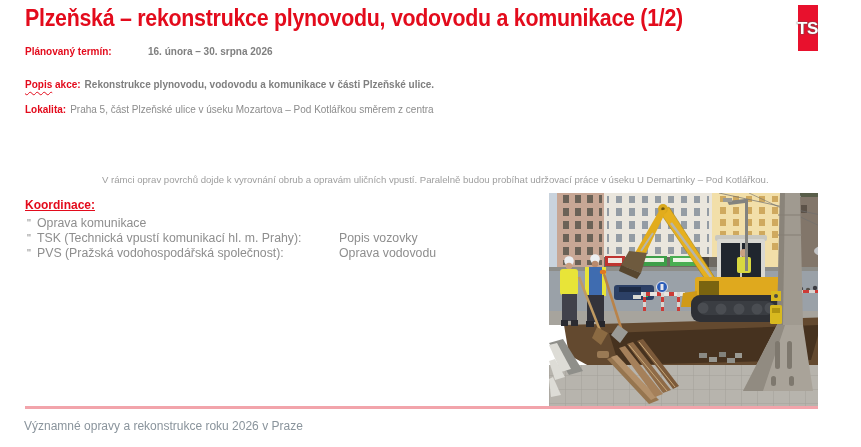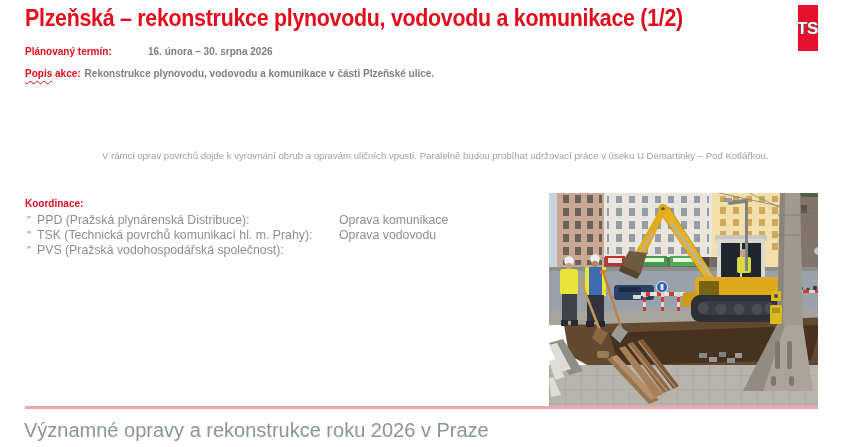--- a/index.html
+++ b/index.html
@@ -17,38 +17,38 @@
     text-shadow:0 0 1px #555,0 0 2px #555;}
   
   .field{position:absolute;left:25px;font-size:10px;white-space:nowrap;}
   .lbl{color:#e30b1c;font-weight:bold;}
   .wavy{text-decoration:underline;text-decoration-style:wavy;text-decoration-color:#e30b1c;
         text-decoration-thickness:1px;text-underline-offset:3px;}
   .val{color:#8c8c8c;margin-left:4px;}
   .val.bold{color:#7f7f7f;font-weight:bold;}
   .f-termin{top:46px;}
   .f-termin .lbl{display:inline-block;width:119px;}
-  .f-popis{top:68px;}
+  .f-popis{top:79px;}
   .f-lokalita{top:104px;}
   .f-hlavni{top:133px;}
   .notes{position:absolute;left:25px;top:150px;width:800px;font-size:9.6px;color:#9e9e9e;
          line-height:12px;white-space:nowrap;}
-  .note.indent{padding-left:77px;}
+  .note.indent{padding-left:77px;margin-top:24px;}
   
   .koord{position:absolute;left:25px;top:198px;width:470px;}
-  .koord-lbl{font-size:10px;margin-bottom:4px;}
+  .koord-lbl{font-size:12px;margin-bottom:4px;text-decoration:underline;}
   .krow{display:flex;align-items:baseline;font-size:12.3px;color:#8e8e8e;line-height:15px;}
   .kbullet{width:10px;margin-left:2px;color:#8a8a8a;font-size:11px;flex:0 0 10px;}
   .korg{flex:0 0 302px;}
   .kwork{flex:1;}
   
   .photo{position:absolute;left:549px;top:193px;width:290px;height:213px;display:block;}
   
   .footer-line{position:absolute;left:25px;top:406px;width:808px;height:3px;background:#f2a4ab;}
-  .footer{position:absolute;left:24px;top:419px;font-size:20px;color:#8a949c;}
+  .footer{position:absolute;left:24px;top:419px;font-size:12px;color:#8a949c;}
 </style>
 </head>
 <body>
 
 <div class="slide">
 
   <h1 class="title">Plzeňská – rekonstrukce plynovodu, vodovodu a komunikace (1/2)</h1>
 
   <div class="logo">
     <div class="logo-red"></div>
@@ -57,41 +57,44 @@
   </div>
 
   <div class="field f-termin">
     <span class="lbl">Plánovaný termín:</span><span class="val bold">16. února – 30. srpna 2026</span>
   </div>
 
   <div class="field f-popis">
     <span class="lbl"><span class="wavy">Popis</span><span> akce:</span></span><span class="val bold">Rekonstrukce plynovodu, vodovodu a komunikace v části Plzeňské ulice.</span>
   </div>
 
+  <div class="field f-lokalita">
+    <span class="lbl">Lokalita:</span><span class="val">Praha 5, část Plzeňské ulice v úseku Mozartova – Pod Kotlářkou směrem z centra</span>
+  </div>
 
 
   <div class="notes">
     <div class="note indent">V rámci oprav povrchů dojde k vyrovnání obrub a opravám uličních vpustí. Paralelně budou probíhat udržovací práce v úseku U Demartinky – Pod Kotlářkou.</div>
   </div>
 
   <div class="koord">
     <div class="lbl koord-lbl">Koordinace:</div>
     <div class="krow">
       <span class="kbullet">"</span>
-      <span class="korg">PPD (Pražská plynárenská Distribuce):</span>
       <span class="kwork">Oprava komunikace</span>
     </div>
     <div class="krow">
       <span class="kbullet">"</span>
-      <span class="korg">TSK (Technická povrchů komunikací hl. m. Prahy):</span>
-      <span class="kwork">Oprava vodovodu</span>
+      <span class="korg">TSK (Technická vpustí komunikací hl. m. Prahy):</span>
+      <span class="kwork">Popis vozovky</span>
     </div>
     <div class="krow">
       <span class="kbullet">"</span>
       <span class="korg">PVS (Pražská vodohospodářská společnost):</span>
+      <span class="kwork">Oprava vodovodu</span>
     </div>
   </div>
 
   <svg class="photo" viewBox="0 0 290 213" preserveAspectRatio="none" aria-hidden="true">
     <defs>
       <pattern id="winL" width="12" height="13" patternUnits="userSpaceOnUse">
         <rect width="12" height="13" fill="#c8a795"></rect>
           <rect x="2" y="2" width="6" height="8" fill="#6b6257"></rect>
       </pattern>
       <pattern id="winC" width="13" height="13" patternUnits="userSpaceOnUse">

